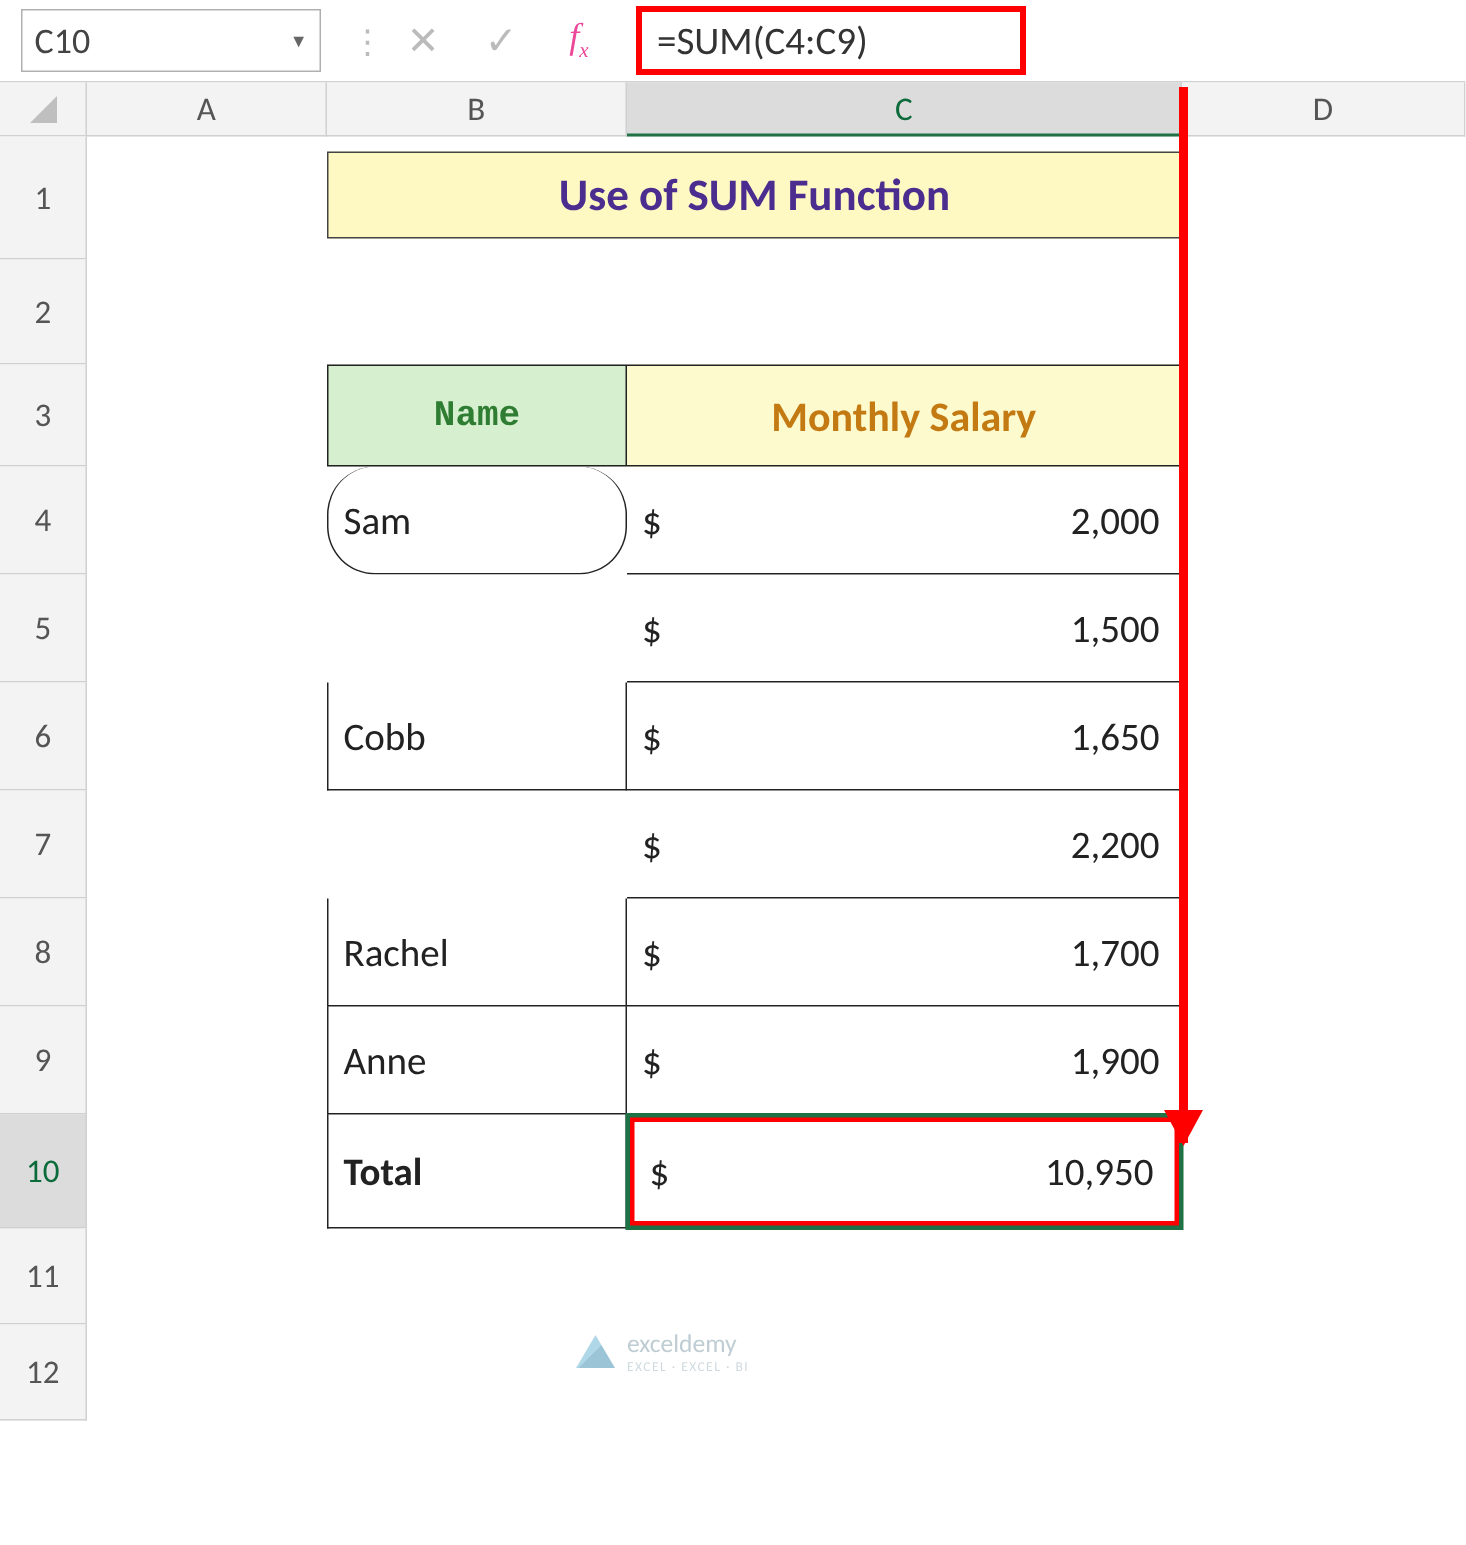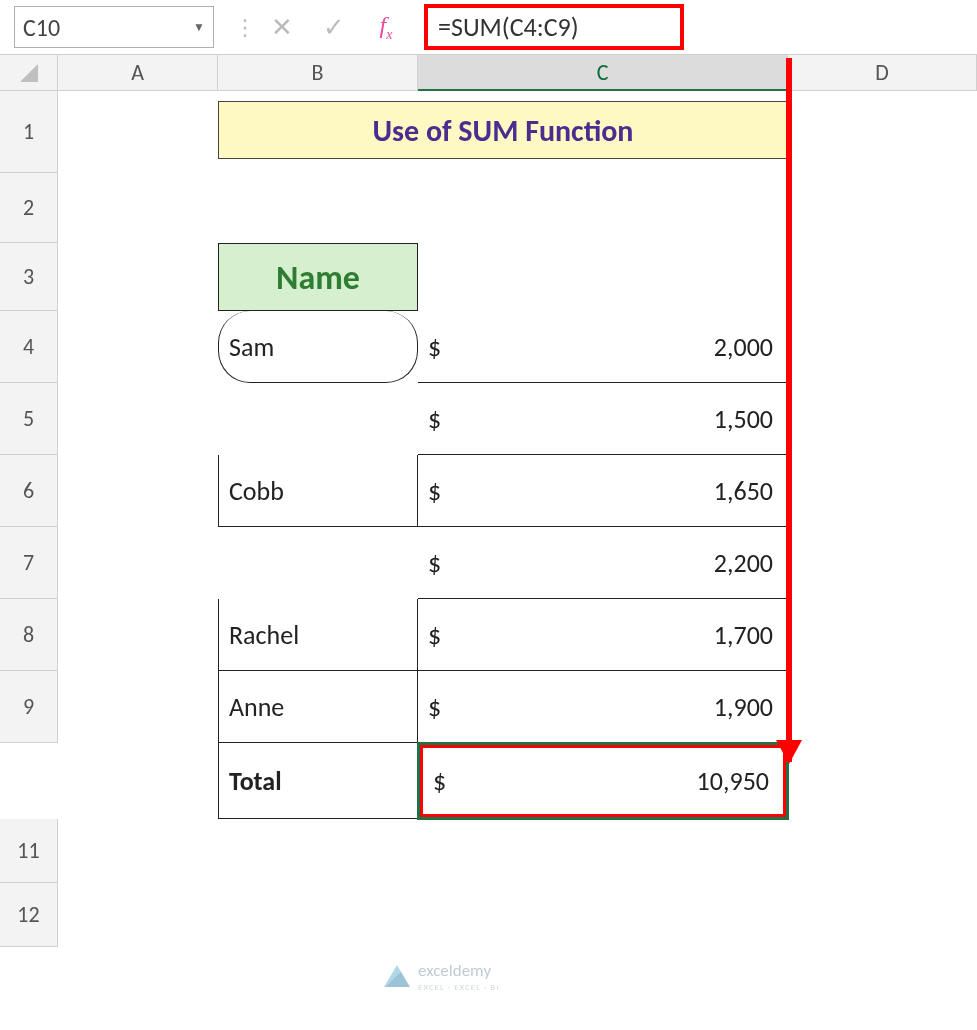--- a/index.html
+++ b/index.html
@@ -117,21 +117,21 @@
     font-weight: 700;
     color: #4b2d8f;
     margin: 10px 0 14px 0;
   }
 
   .hdr-name {
     grid-column: 3; grid-row: 4;
     background: #d6efce;
     border: 1px solid #222;
     display: flex; align-items: center; justify-content: center;
-    font-size: 34px; font-weight: 700; color: #2f7d32;
+    font-size: 24px; font-weight: 700; color: #2f7d32; font-family: Liberation Mono, monospace;
   }
   .hdr-salary {
     grid-column: 4; grid-row: 4;
     background: #fdfacd;
     border: 1px solid #222;
     border-left: none;
     display: flex; align-items: center; justify-content: center;
     font-size: 28px; font-weight: 700; color: #c47a12;
   }
   .data-b {
@@ -165,21 +165,21 @@
   .red-arrow::after {
     content: "";
     position: absolute;
     left: -10px; bottom: -2px;
     border-left: 13px solid transparent;
     border-right: 13px solid transparent;
     border-top: 24px solid #ff0000;
   }
   .watermark {
     position: absolute;
-    left: 384px; top: 960px;
+    left: 384px; top: 885px;
     display: flex; align-items: center; gap: 8px;
     opacity: 0.55;
     color: #8aa3b0;
     font-size: 17px;
   }
   .watermark .logo {
     width: 26px; height: 22px;
     background: linear-gradient(135deg,#6fb8d6 50%,#4a95b7 50%);
     clip-path: polygon(0 100%, 50% 0, 100% 100%);
   }
@@ -224,26 +224,28 @@
 
   <div class="row-header" style="grid-column:1;grid-row:2;">1</div>
   <div class="row-header" style="grid-column:1;grid-row:3;">2</div>
   <div class="row-header" style="grid-column:1;grid-row:4;">3</div>
   <div class="row-header" style="grid-column:1;grid-row:5;">4</div>
   <div class="row-header" style="grid-column:1;grid-row:6;">5</div>
   <div class="row-header" style="grid-column:1;grid-row:7;">6</div>
   <div class="row-header" style="grid-column:1;grid-row:8;">7</div>
   <div class="row-header" style="grid-column:1;grid-row:9;">8</div>
   <div class="row-header" style="grid-column:1;grid-row:10;">9</div>
+  <div class="row-header active" style="grid-column:1;grid-row:11;">10</div>
   <div class="row-header" style="grid-column:1;grid-row:12;">11</div>
   <div class="row-header" style="grid-column:1;grid-row:13;">12</div>
 
   <div class="title-merge">Use of SUM Function</div>
 
   <div class="hdr-name">Name</div>
+  <div class="hdr-salary">Monthly Salary</div>
 
   <div class="data-b" style="grid-column:3;grid-row:5;border-radius:32px;">Sam</div>
   <div class="data-c" style="grid-column:4;grid-row:5;">
     <span>$</span>
     <span class="num">2,000</span>
   </div>
 
   <div class="data-c" style="grid-column:4;grid-row:6;">
     <span>$</span>
     <span class="num">1,500</span>

